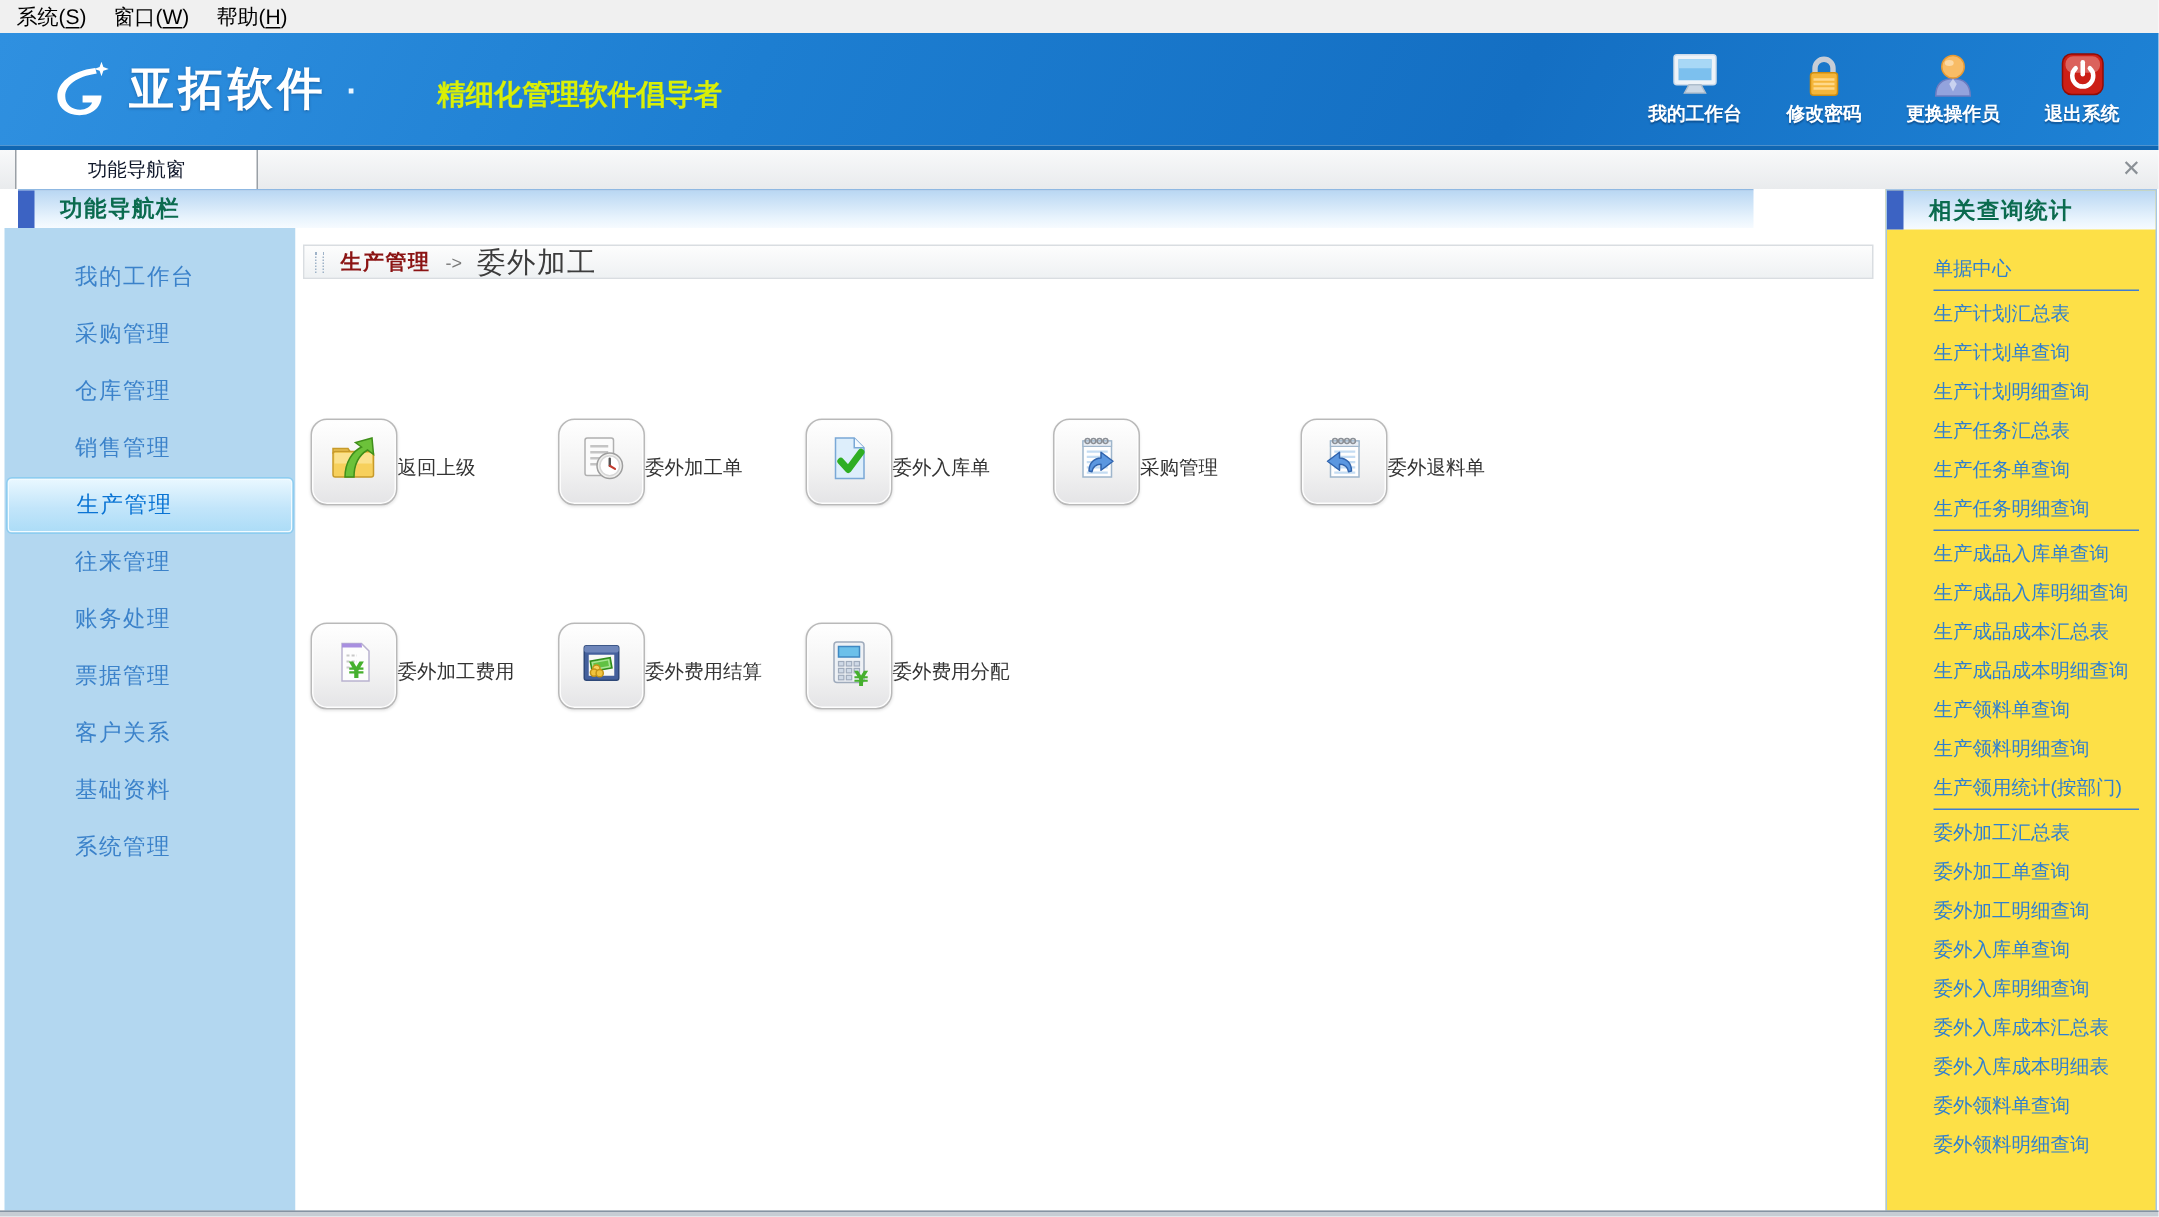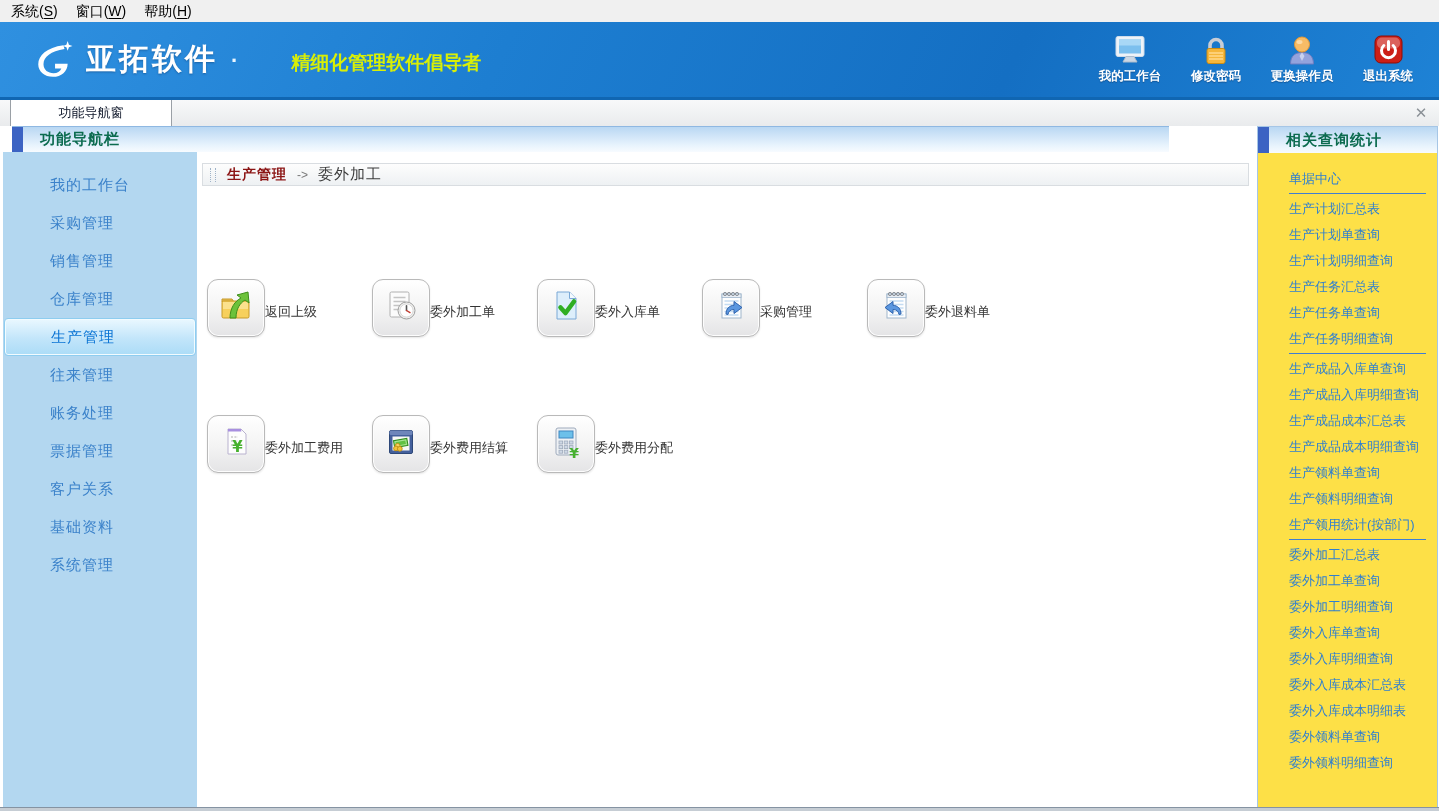--- a/index.html
+++ b/index.html
@@ -51,21 +51,21 @@
              padding-left:46px;color:#0a74d4;box-shadow:inset 0 0 0 1px #f2fbff;}
   
   .main{position:absolute;left:197px;top:26px;width:1056px;bottom:3px;background:#fff;}
   .breadcrumb{position:absolute;left:5px;right:4px;top:11px;height:23px;box-sizing:border-box;
               background:linear-gradient(#fdfdfd,#eef1f3);border:1px solid #d9dde1;
               display:flex;align-items:center;padding-left:7px;}
   .grip{width:4px;height:14px;border-left:1px dotted #9fb3c8;border-right:1px dotted #9fb3c8;
         margin-right:11px;}
   .bc-parent{font-size:14px;font-weight:bold;color:#8b1414;cursor:pointer;letter-spacing:1px;}
   .bc-arrow{font-size:12px;color:#7a7a7a;margin:0 10px;}
-  .bc-current{font-size:15px;color:#3c3c3c;letter-spacing:1px;}
+  .bc-current{font-size:19px;color:#3c3c3c;letter-spacing:1px;}
   .appgrid{position:absolute;left:10px;top:88px;width:830px;display:flex;flex-wrap:wrap;}
   .app-cell{width:165px;height:136px;display:flex;flex-direction:row;align-items:center;}
   .app-btn{width:56px;height:56px;border:1px solid #b9b9b9;border-radius:11px;cursor:pointer;
            background:linear-gradient(#ffffff,#f3f3f3 55%,#e4e4e6);
            box-shadow:inset 0 0 0 1px #fdfdfd,0 1px 2px rgba(0,0,0,.10);
            display:flex;align-items:center;justify-content:center;}
   .app-label{margin-top:8px;font-size:13px;color:#333;}
   
   .right-panel{position:absolute;left:1257px;right:1px;top:0;bottom:3px;background:#fde047;
                border:1px solid #a6c6e6;box-sizing:border-box;}
@@ -158,22 +158,22 @@
   <div class="workspace">
 
     <div class="panel-header left-ph">
       <span class="accent"></span>
       <span class="ph-title">功能导航栏</span>
     </div>
 
     <div class="sidebar">
         <div class="side-item">我的工作台</div>
         <div class="side-item">采购管理</div>
+        <div class="side-item">仓库管理</div>
         <div class="side-item">销售管理</div>
-        <div class="side-item">仓库管理</div>
         <div class="side-item selected">生产管理</div>
         <div class="side-item">往来管理</div>
         <div class="side-item">账务处理</div>
         <div class="side-item">票据管理</div>
         <div class="side-item">客户关系</div>
         <div class="side-item">基础资料</div>
         <div class="side-item">系统管理</div>
       </div>
 
     <div class="main">

